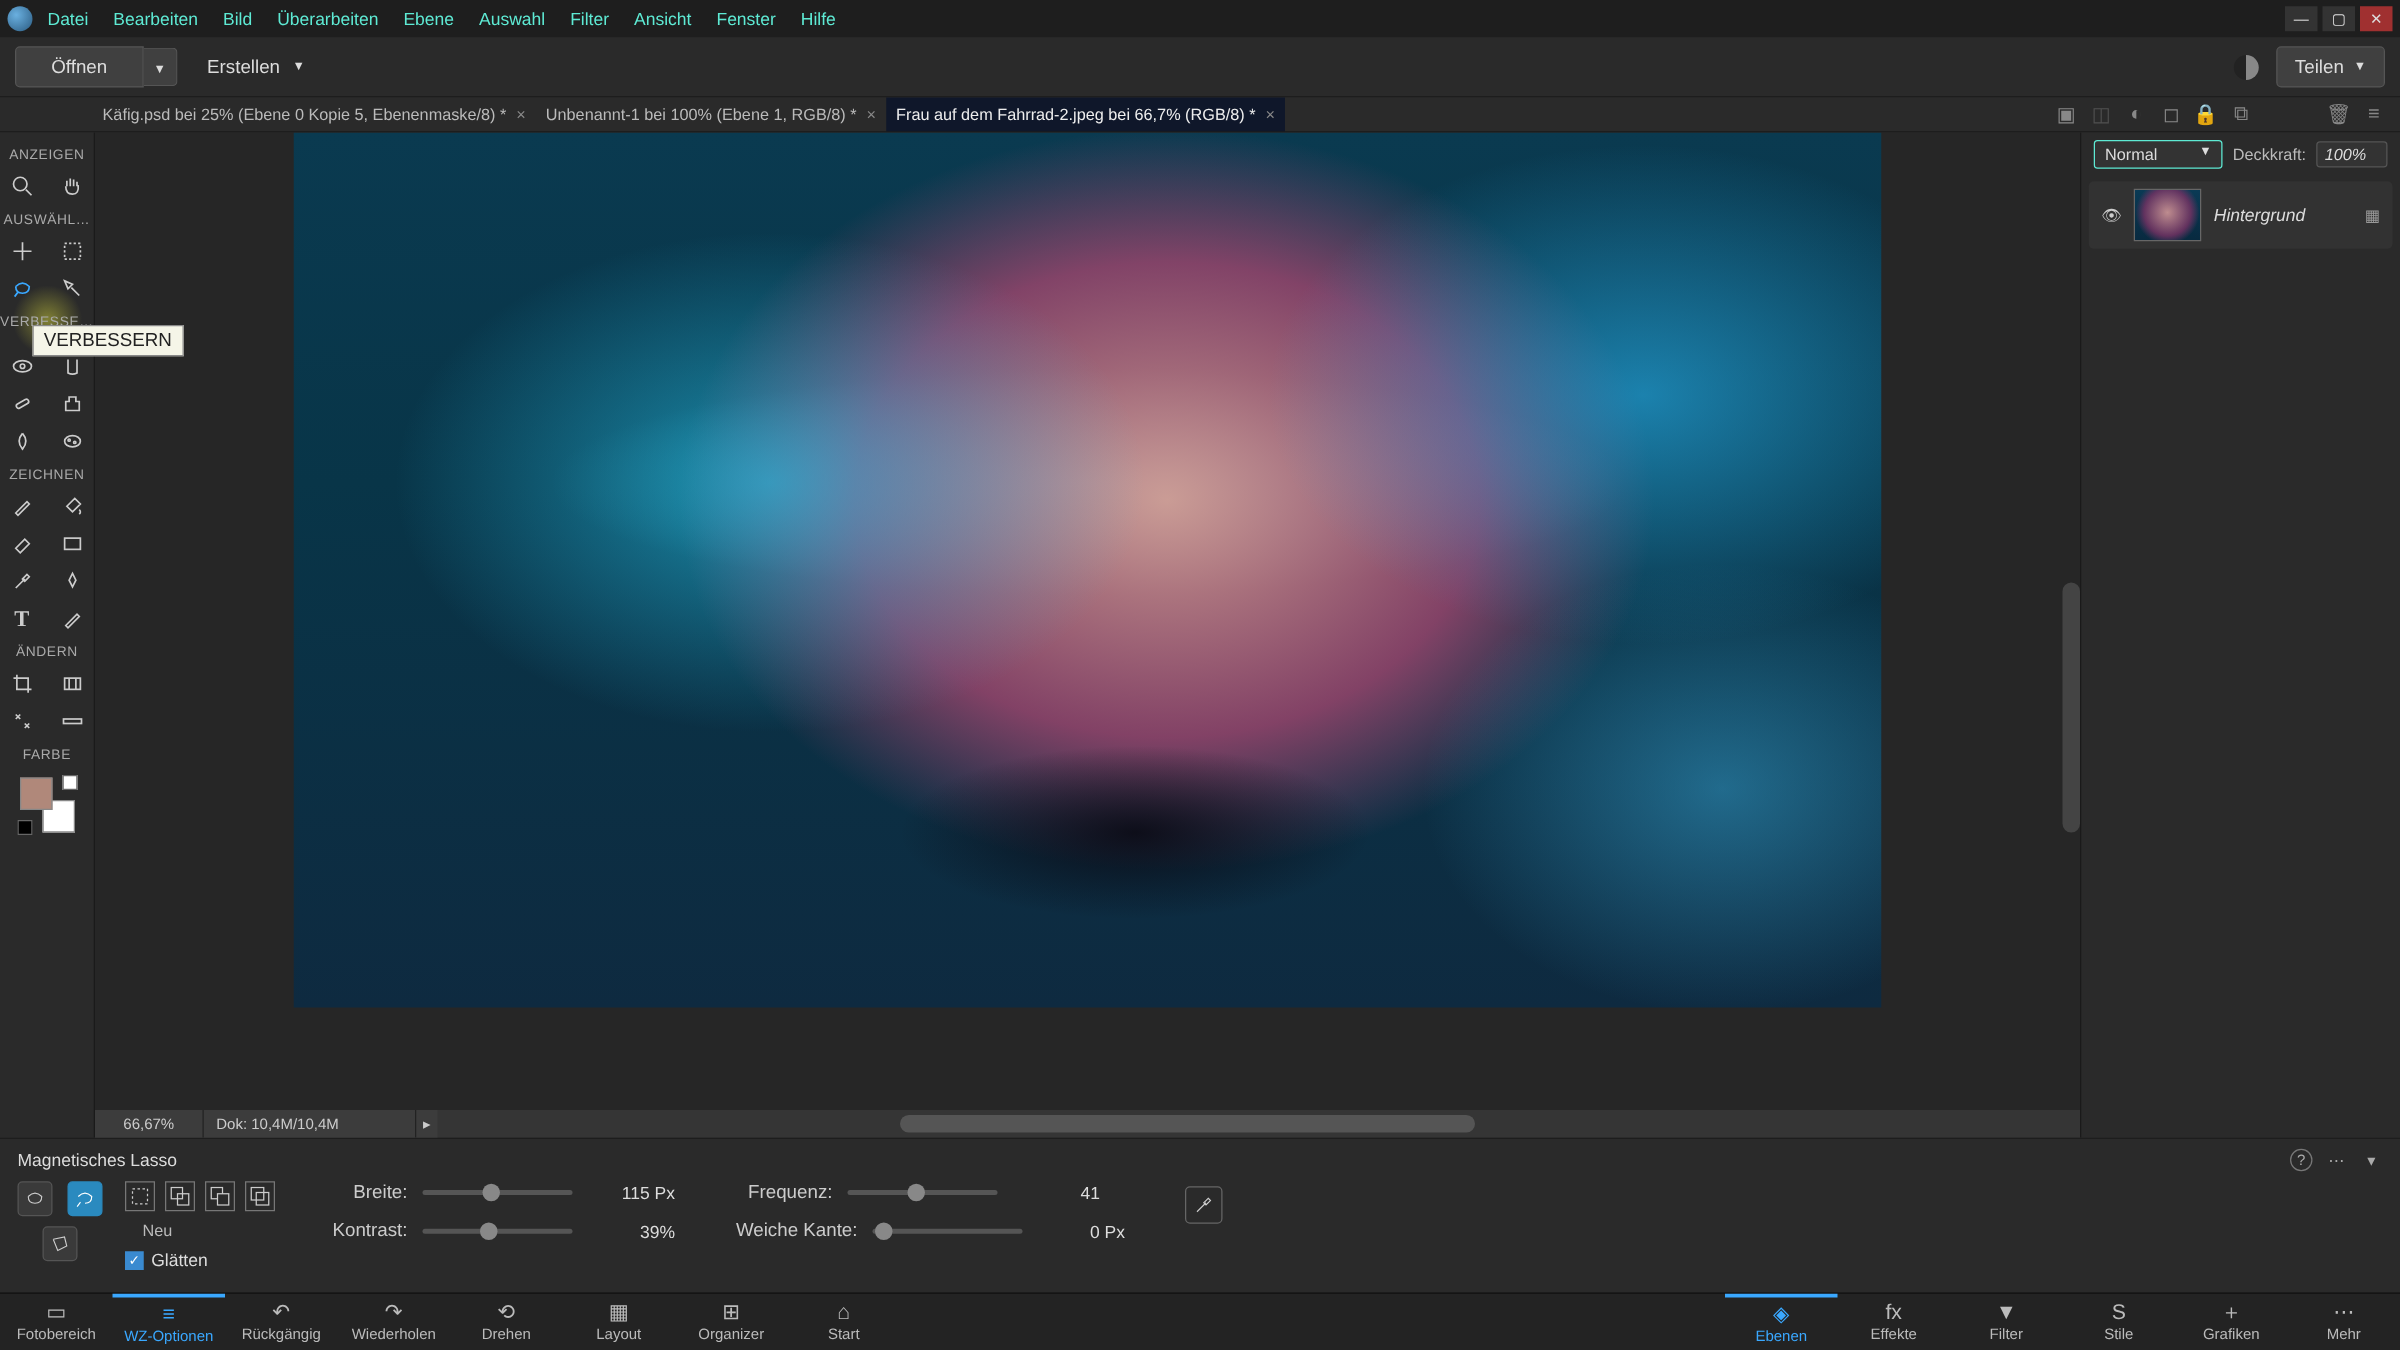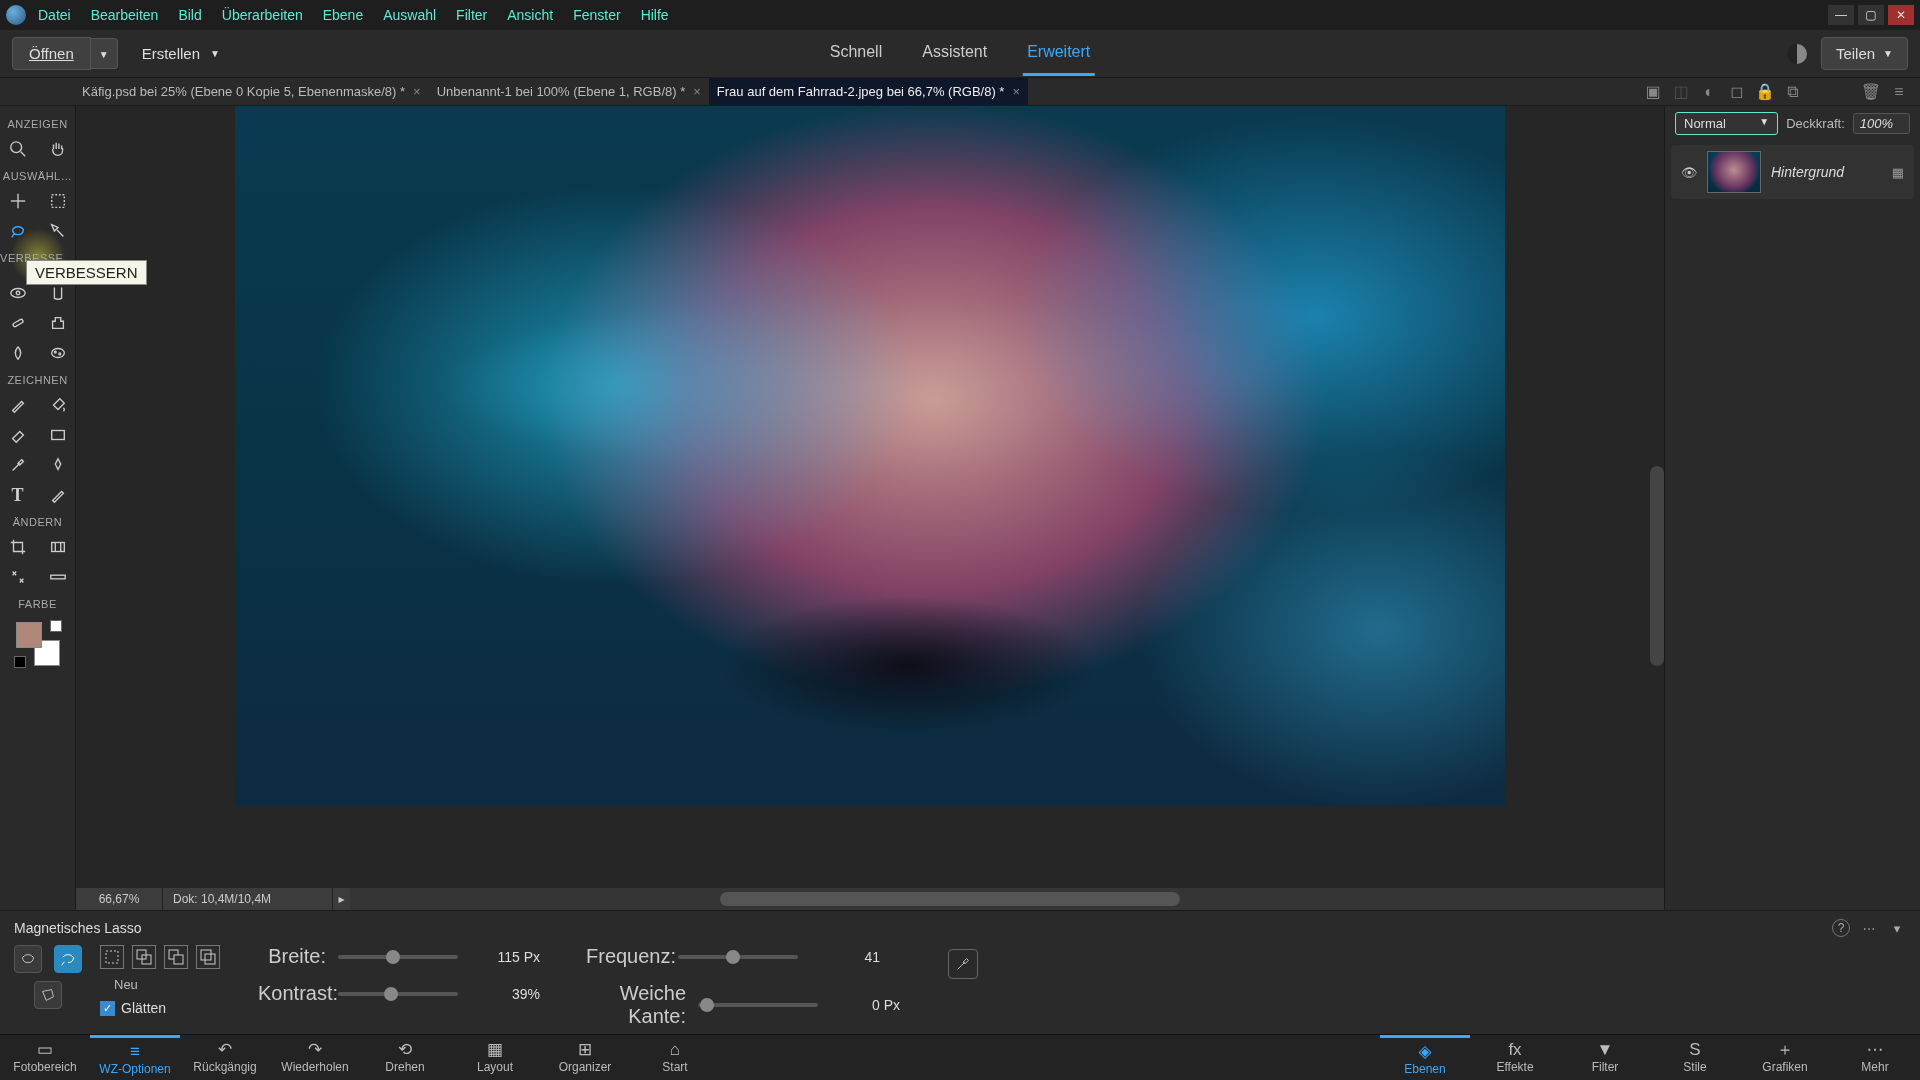--- a/index.html
+++ b/index.html
@@ -9,21 +9,21 @@
 .titlebar { height: 30px; background: #1e1e1e; display: flex; align-items: center; padding: 0 6px; }
 .app-icon { width: 20px; height: 20px; border-radius: 50%; background: radial-gradient(circle at 35% 35%, #6ab0e0, #2a5a80); margin-right: 12px; }
 .menubar { display: flex; gap: 20px; flex: 1; }
 .menubar span { color: #5eead4; font-size: 14px; cursor: default; }
 .win-controls { display: flex; gap: 4px; }
 .win-btn { width: 26px; height: 20px; background: #333; color: #ddd; font-size: 12px; display: flex; align-items: center; justify-content: center; }
 .win-btn.close { background: #a03030; }
 
 
 .actionbar { height: 48px; background: #2a2a2a; display: flex; align-items: center; padding: 0 12px; border-bottom: 1px solid #1a1a1a; }
-.open-btn { background: #404040; border: 1px solid #555; padding: 7px 16px; border-radius: 4px 0 0 4px; color: #ddd; font-size: 15px; text-decoration: underline; }
+.open-btn { background: #404040; border: 1px solid #555; padding: 7px 28px; border-radius: 4px 0 0 4px; color: #ddd; font-size: 15px; }
 .open-caret { background: #404040; border: 1px solid #555; border-left: none; padding: 7px 8px; border-radius: 0 4px 4px 0; color: #ddd; }
 .create-btn { margin-left: 24px; color: #ddd; font-size: 15px; display: flex; align-items: center; gap: 10px; }
 .mode-tabs { display: flex; gap: 32px; margin-left: auto; margin-right: auto; position: absolute; left: 50%; transform: translateX(-50%); }
 .mode-tab { color: #ccc; font-size: 16px; padding: 12px 4px; }
 .mode-tab.active { color: #3aa8ff; border-bottom: 3px solid #3aa8ff; }
 .share-area { display: flex; align-items: center; gap: 14px; margin-left: auto; }
 .dark-icon { width: 20px; height: 20px; border-radius: 50%; background: linear-gradient(90deg, #222 50%, #888 50%); }
 .share-btn { background: #404040; border: 1px solid #555; padding: 7px 14px; border-radius: 4px; color: #ddd; font-size: 15px; display: flex; align-items: center; gap: 8px; }
 
 
@@ -100,21 +100,21 @@
 .opt-icon { width: 28px; height: 28px; background: #3a3a3a; border: 1px solid #555; border-radius: 4px; display: flex; align-items: center; justify-content: center; color: #ccc; font-size: 15px; }
 .opt-icon.sel { background: #2a8abf; border-color: #2a8abf; }
 .opt-mid { display: flex; flex-direction: column; gap: 8px; }
 .opt-mid-top { display: flex; align-items: center; gap: 8px; }
 .opt-sq { width: 24px; height: 24px; border: 1px solid #777; display: flex; align-items: center; justify-content: center; background: #2a2a2a; }
 .opt-neu { color: #bbb; font-size: 13px; margin-left: 14px; }
 .opt-check { display: flex; align-items: center; gap: 6px; color: #ddd; font-size: 14px; }
 .chk { width: 15px; height: 15px; background: #3a8ad0; display: flex; align-items: center; justify-content: center; color: #fff; font-size: 11px; }
 .opt-sliders { display: flex; flex-direction: column; gap: 14px; margin-left: 20px; }
 .slider-row { display: flex; align-items: center; gap: 12px; }
-.slider-lbl { width: 68px; text-align: right; color: #ccc; font-size: 20px; }
+.slider-lbl { width: 68px; text-align: right; color: #ccc; font-size: 15px; }
 .slider { width: 120px; height: 4px; background: #555; position: relative; border-radius: 2px; }
 .slider-thumb { position: absolute; top: -5px; width: 14px; height: 14px; border-radius: 50%; background: #888; }
 .slider-val { width: 70px; color: #ddd; font-size: 14px; text-align: right; }
 .opt-col2 { display: flex; flex-direction: column; gap: 14px; margin-left: 28px; }
 .dropper { width: 30px; height: 30px; border: 1px solid #666; border-radius: 4px; margin-left: 30px; display: flex; align-items: center; justify-content: center; color: #ccc; align-self: flex-start; margin-top: 4px; }
 
 
 .bottom-bar { height: 46px; background: #232323; border-top: 1px solid #111; display: flex; align-items: center; }
 .bottom-left, .bottom-right { display: flex; }
 .bottom-item { display: flex; flex-direction: column; align-items: center; justify-content: center; width: 90px; height: 46px; color: #bbb; font-size: 12px; gap: 2px; }
@@ -147,25 +147,20 @@
   </div>
 </div>
 
 <div class="actionbar">
   <button class="open-btn">Öffnen</button>
   <button class="open-caret"><span class="caret-down">▼</span></button>
   <div class="create-btn">
     <span>Erstellen</span>
     <span class="caret-down">▼</span>
   </div>
-  <div class="mode-tabs">
-    <div class="mode-tab">Schnell</div>
-    <div class="mode-tab">Assistent</div>
-    <div class="mode-tab active">Erweitert</div>
-  </div>
   <div class="share-area">
     <div class="dark-icon"></div>
     <button class="share-btn">
       <span>Teilen</span>
       <span class="caret-down">▼</span>
     </button>
   </div>
 </div>
 
 <div class="doc-tabs">

